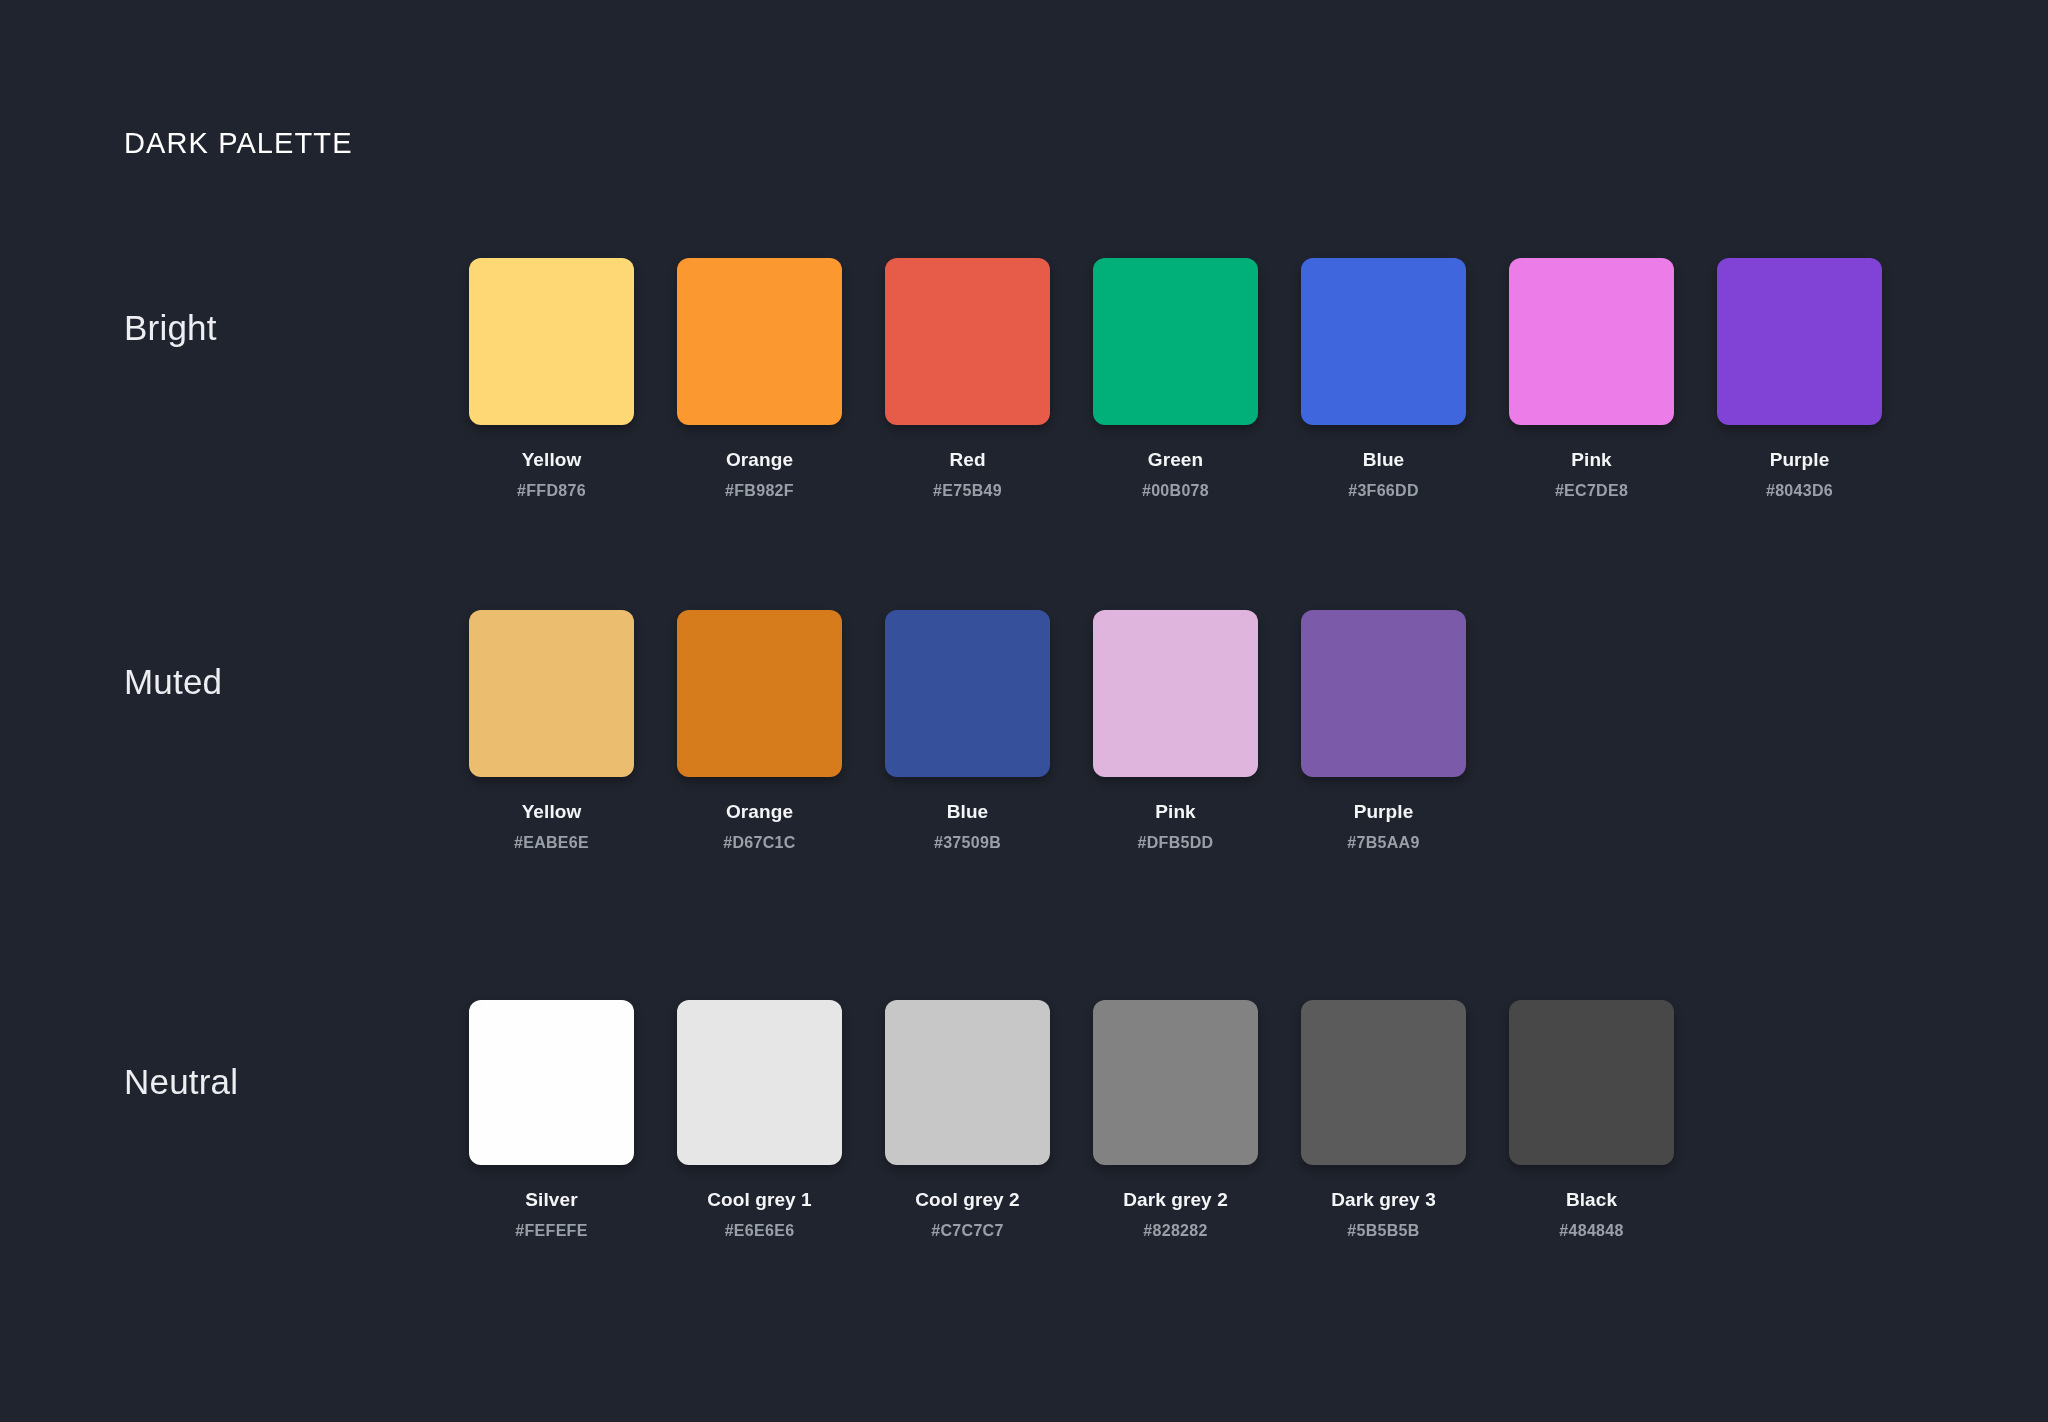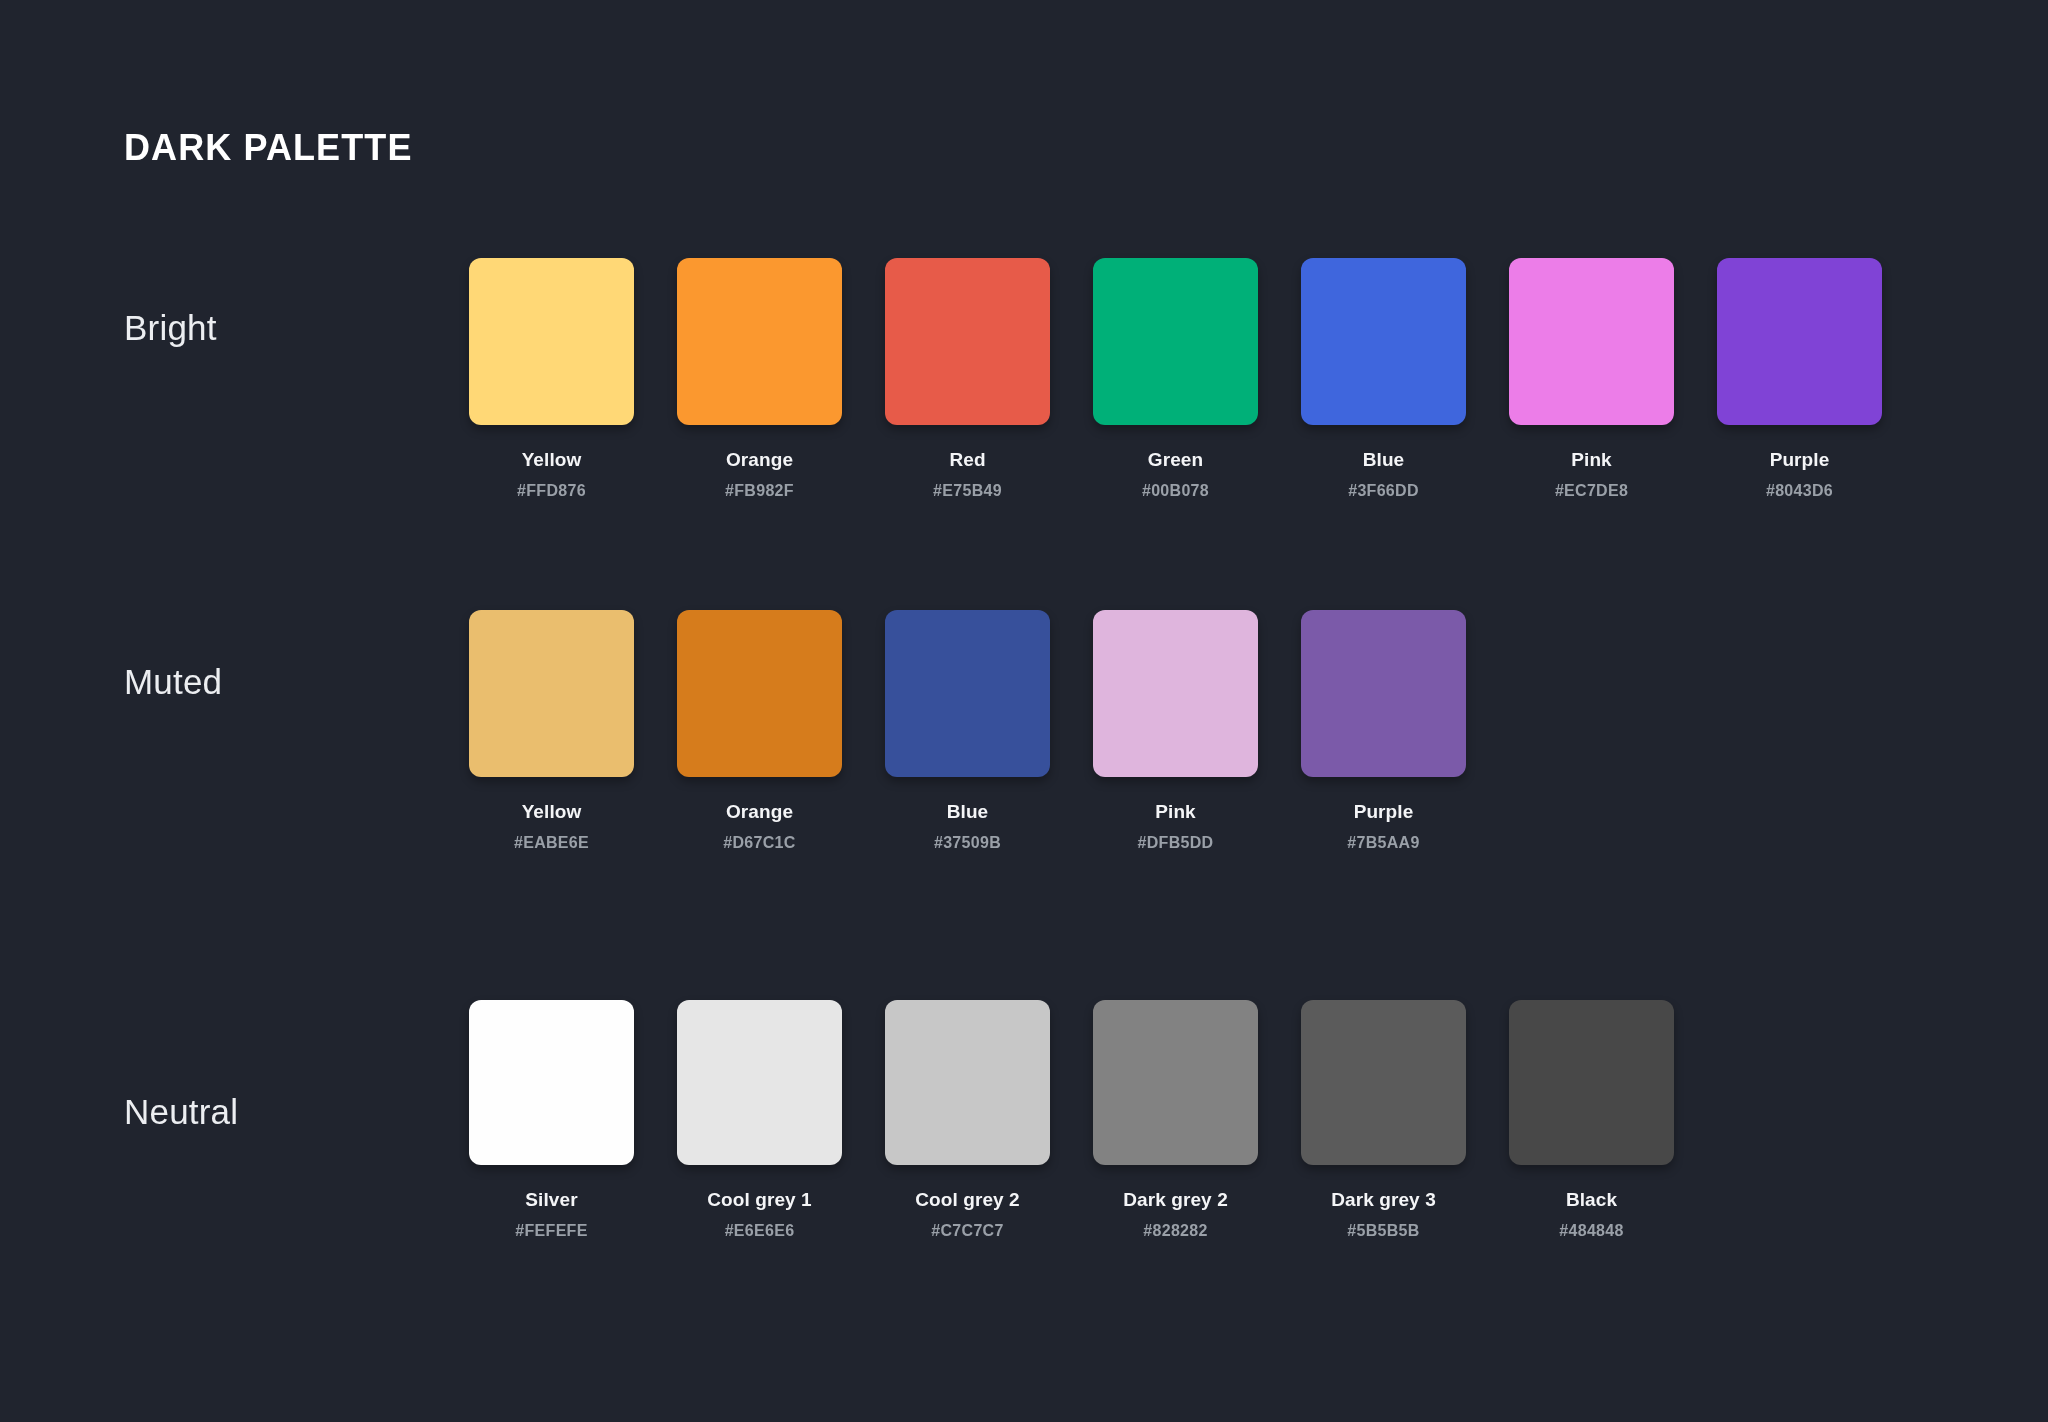--- a/index.html
+++ b/index.html
@@ -22,22 +22,22 @@
     width: 2048px;
     height: 1422px;
     background: #20242e;
   }
 
   
   #page-title {
     position: absolute;
     left: 124px;
     top: 127px;
-    font-size: 36px;
-    font-weight: bold;
+    font-size: 29px;
+    font-weight: normal;
     color: #ffffff;
     letter-spacing: 1.1px;
     text-transform: uppercase;
     white-space: nowrap;
   }
 
   
   .palette-row {
     position: absolute;
     left: 0;
@@ -52,21 +52,21 @@
     left: 124px;
     font-size: 35px;
     font-weight: normal;
     color: #eceef1;
     white-space: nowrap;
     letter-spacing: 0.2px;
   }
   
   #row-bright  .row-label { top: 50px; }
   #row-muted   .row-label { top: 52px; }
-  #row-neutral .row-label { top: 62px; margin-top: 30px; }
+  #row-neutral .row-label { top: 62px; }
 
   .swatch-track {
     position: absolute;
     left: 469px;
     top: 0;
     display: flex;
     flex-direction: row;
   }
 
   .swatch-cell {

